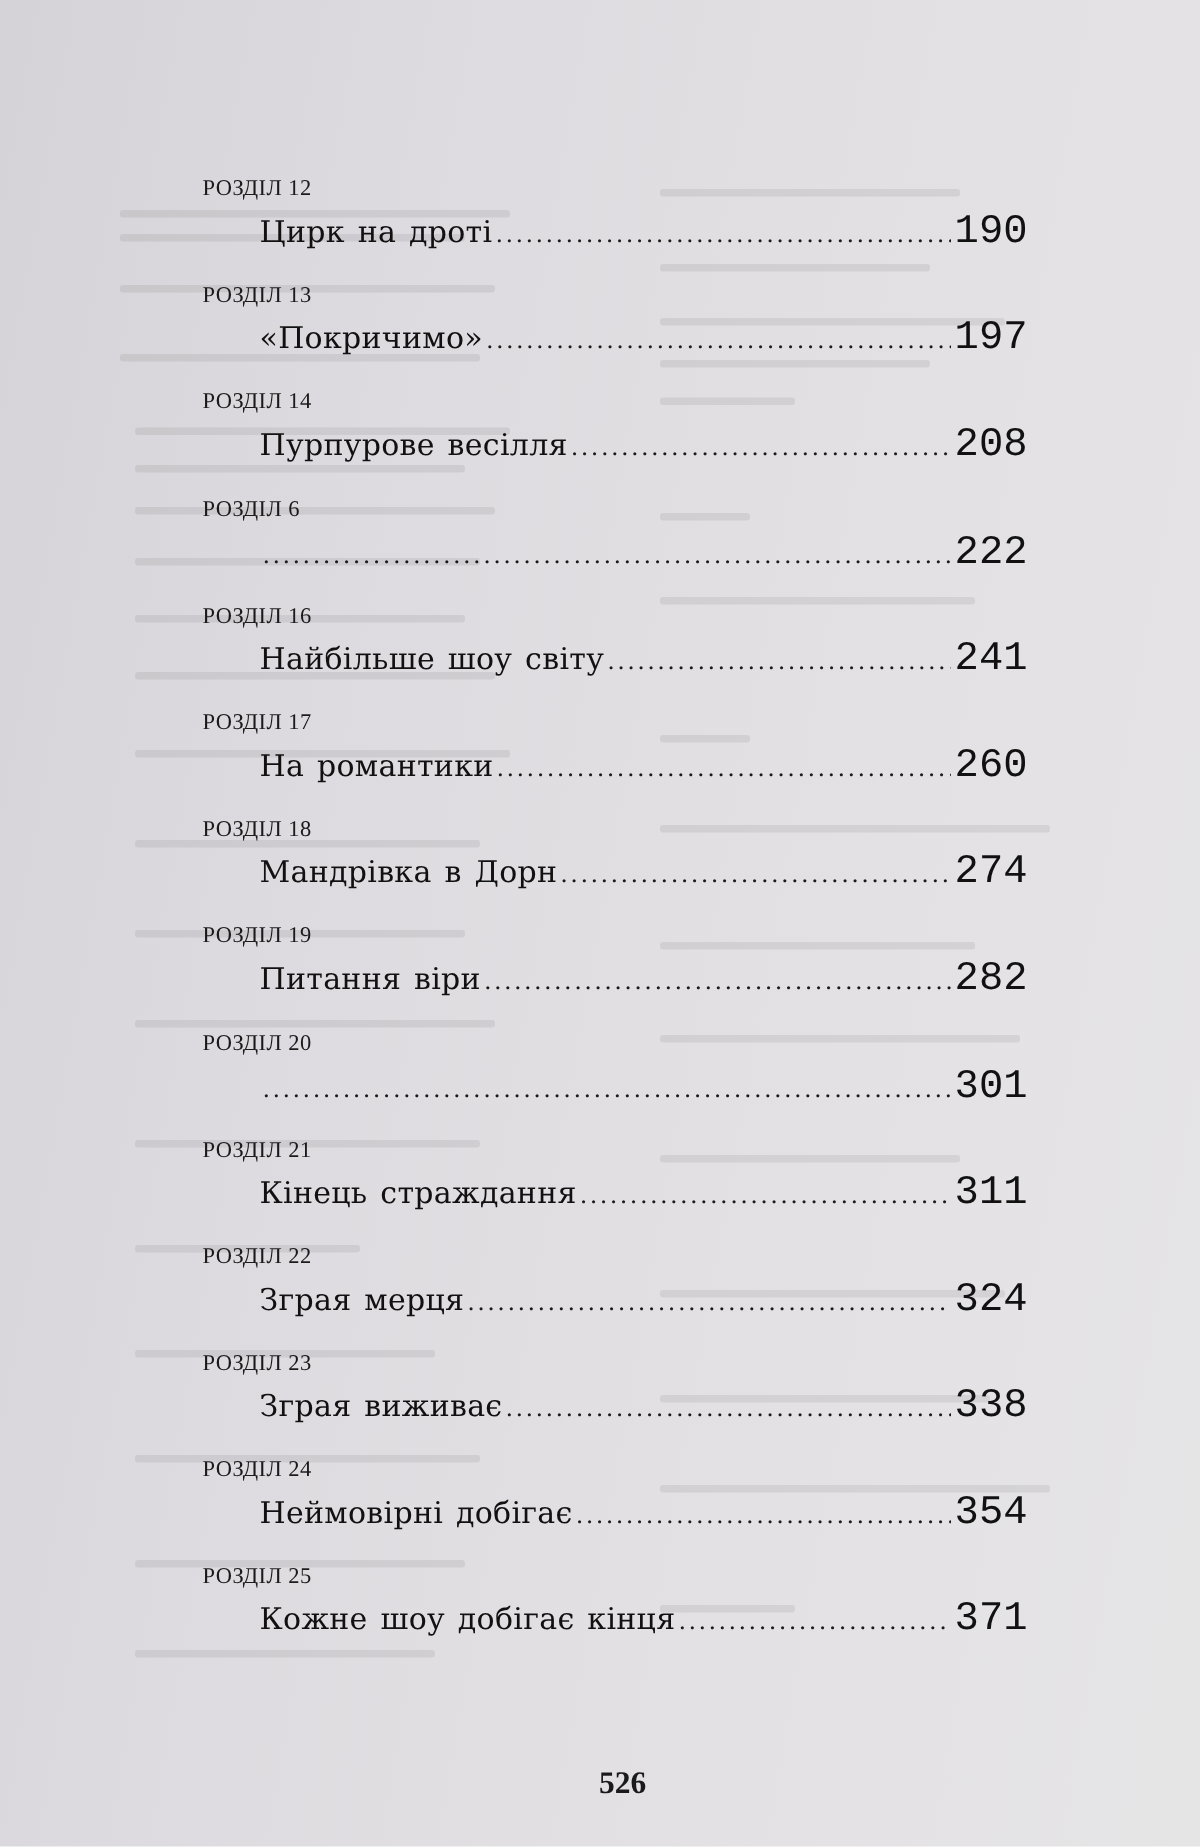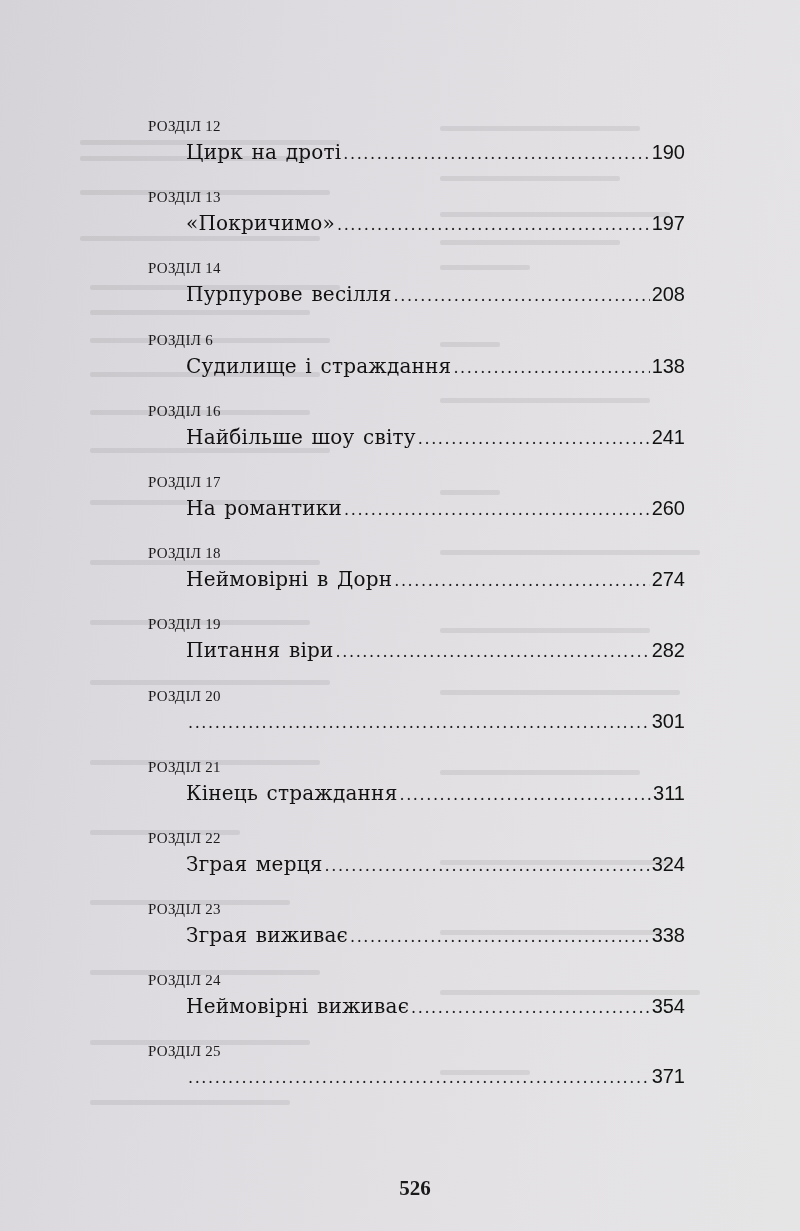--- a/index.html
+++ b/index.html
@@ -29,21 +29,20 @@
     }
     .toc {
       position: absolute;
       left: 132px;
       top: 118px;
       width: 553px;
     }
     .entry {
       position: relative;
       height: 71.2px;
-      margin-left: 13px;
     }
     .label {
       position: absolute;
       left: 3px;
       top: 0px;
       font-family: "Liberation Serif", "DejaVu Serif", serif;
       font-size: 15px;
       letter-spacing: 0.3px;
       color: #1a1a1a;
     }
@@ -68,22 +67,22 @@
       flex: 1 1 auto;
       overflow: hidden;
       white-space: nowrap;
       margin: 0 2px;
       letter-spacing: 1.6px;
       font-size: 16px;
       color: #1a1a1a;
     }
     .page {
       flex: 0 0 auto;
-      font-family: Liberation Sans, sans-serif;
-      font-size: 20px;
+      font-family: Liberation Mono, monospace;
+      font-size: 27px;
     }
     .folio {
       position: absolute;
       top: 1176px;
       left: 0;
       width: 830px;
       text-align: center;
       font-family: "Liberation Serif", serif;
       font-size: 21px;
       font-weight: bold;
@@ -153,23 +152,22 @@
     <div class="label">РОЗДІЛ 14</div>
     <div class="line">
       <span class="title">Пурпурове весілля</span>
       <span class="leader">........................................................................................................................................................................................................</span>
       <span class="page">208</span>
     </div>
   </div>
   <div class="entry">
     <div class="label">РОЗДІЛ 6</div>
     <div class="line">
-      <span class="title">Судилище і страждання</span>
-      <span class="leader">........................................................................................................................................................................................................</span>
-      <span class="page">138</span>
+      <span class="leader">........................................................................................................................................................................................................</span>
+      <span class="page">222</span>
     </div>
   </div>
   <div class="entry">
     <div class="label">РОЗДІЛ 16</div>
     <div class="line">
       <span class="title">Найбільше шоу світу</span>
       <span class="leader">........................................................................................................................................................................................................</span>
       <span class="page">241</span>
     </div>
   </div>
@@ -177,21 +175,21 @@
     <div class="label">РОЗДІЛ 17</div>
     <div class="line">
       <span class="title">На романтики</span>
       <span class="leader">........................................................................................................................................................................................................</span>
       <span class="page">260</span>
     </div>
   </div>
   <div class="entry">
     <div class="label">РОЗДІЛ 18</div>
     <div class="line">
-      <span class="title">Неймовірні в Дорн</span>
+      <span class="title">Мандрівка в Дорн</span>
       <span class="leader">........................................................................................................................................................................................................</span>
       <span class="page">274</span>
     </div>
   </div>
   <div class="entry">
     <div class="label">РОЗДІЛ 19</div>
     <div class="line">
       <span class="title">Питання віри</span>
       <span class="leader">........................................................................................................................................................................................................</span>
       <span class="page">282</span>
@@ -224,27 +222,28 @@
     <div class="label">РОЗДІЛ 23</div>
     <div class="line">
       <span class="title">Зграя виживає</span>
       <span class="leader">........................................................................................................................................................................................................</span>
       <span class="page">338</span>
     </div>
   </div>
   <div class="entry">
     <div class="label">РОЗДІЛ 24</div>
     <div class="line">
-      <span class="title">Неймовірні виживає</span>
+      <span class="title">Неймовірні добігає</span>
       <span class="leader">........................................................................................................................................................................................................</span>
       <span class="page">354</span>
     </div>
   </div>
   <div class="entry">
     <div class="label">РОЗДІЛ 25</div>
     <div class="line">
+      <span class="title">Кожне шоу добігає кінця</span>
       <span class="leader">........................................................................................................................................................................................................</span>
       <span class="page">371</span>
     </div>
   </div>
 </div>
 
 <div class="folio">526</div>
 
 </body></html>

